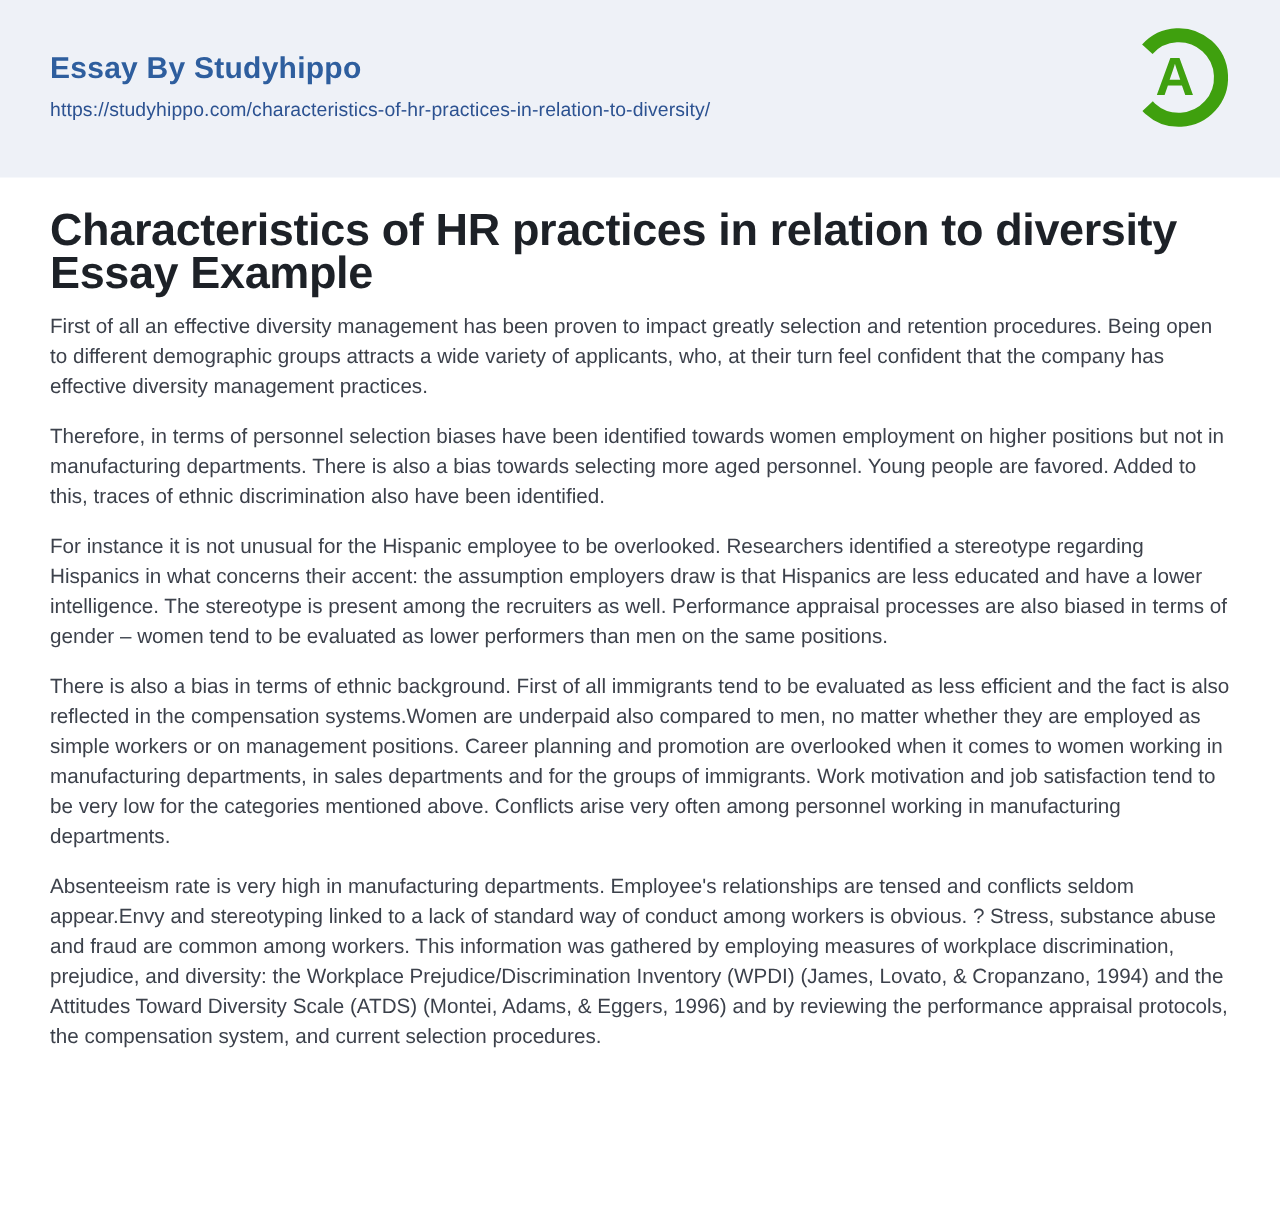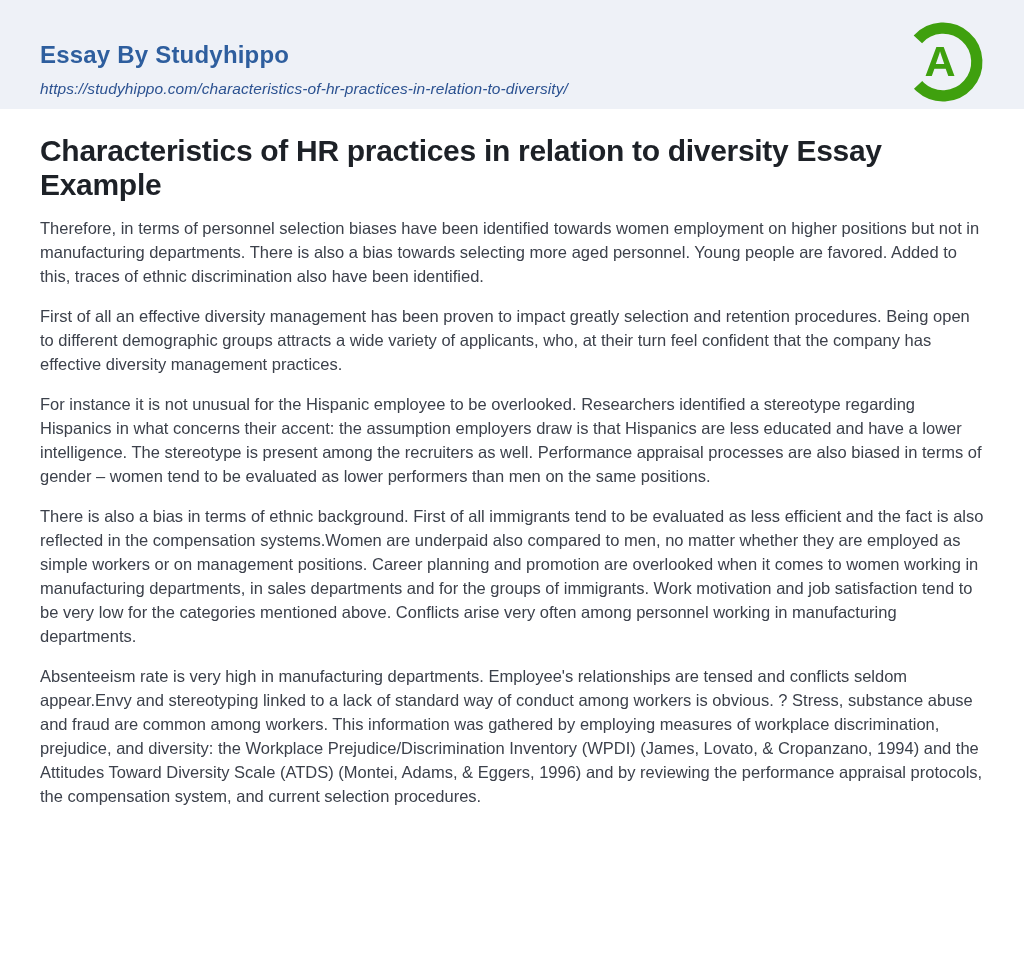--- a/index.html
+++ b/index.html
@@ -11,54 +11,53 @@
     font-family: "Liberation Sans", sans-serif;
   }
   .page {
     width: 1024px;
     height: 965px;
     background: #ffffff;
     overflow: hidden;
   }
   .header {
     position: relative;
-    height: 109px;
+    height: 142px;
     background: #eef1f7;
     padding: 42px 40px 2px 40px;
   }
   .byline {
     margin: 0;
     font-size: 24px;
     font-weight: 700;
     color: #2e5e9e;
     letter-spacing: 0.2px;
     line-height: 1.1;
   }
   .url {
     display: inline-block;
     margin-top: 12px;
     font-size: 15.5px;
     color: #2c5291;
     text-decoration: none;
     letter-spacing: 0.1px;
-    font-style: italic;
   }
   .logo {
     position: absolute;
     top: 21px;
     right: 40px;
     width: 82px;
     height: 82px;
   }
   .article {
     padding: 25px 40px 0 40px;
   }
   .title {
     margin: 0 0 14px 0;
-    font-size: 30px;
+    font-size: 36px;
     line-height: 34px;
     font-weight: 800;
     color: #1d2127;
     letter-spacing: -0.3px;
     max-width: 944px;
   }
   .article-body p {
     margin: 0 0 16px 0;
     font-size: 16.5px;
     line-height: 24px;
@@ -77,21 +76,21 @@
 
     <svg class="logo" viewBox="0 0 80 80" aria-hidden="true">
       <circle cx="40" cy="40" r="33" fill="none" stroke-width="11" stroke-dasharray="158.4 48.9" transform="rotate(-138 40 40)" stroke="#3fa00e"></circle>
       <text x="37" y="54" text-anchor="middle" font-size="42" font-weight="700" font-family="Liberation Sans, sans-serif" fill="#3fa00e">A</text>
     </svg>
   </div>
 
   <div class="article">
     <h2 class="title">Characteristics of HR practices in relation to diversity Essay Example</h2>
     <div class="article-body">
+        <p>First of all an effective diversity management has been proven to impact greatly selection and retention procedures. Being open to different demographic groups attracts a wide variety of applicants, who, at their turn feel confident that the company has effective diversity management practices.</p>
         <p>Therefore, in terms of personnel selection biases have been identified towards women employment on higher positions but not in manufacturing departments. There is also a bias towards selecting more aged personnel. Young people are favored. Added to this, traces of ethnic discrimination also have been identified.</p>
-        <p>First of all an effective diversity management has been proven to impact greatly selection and retention procedures. Being open to different demographic groups attracts a wide variety of applicants, who, at their turn feel confident that the company has effective diversity management practices.</p>
         <p>For instance it is not unusual for the Hispanic employee to be overlooked. Researchers identified a stereotype regarding Hispanics in what concerns their accent: the assumption employers draw is that Hispanics are less educated and have a lower intelligence. The stereotype is present among the recruiters as well. Performance appraisal processes are also biased in terms of gender – women tend to be evaluated as lower performers than men on the same positions.</p>
         <p>There is also a bias in terms of ethnic background. First of all immigrants tend to be evaluated as less efficient and the fact is also reflected in the compensation systems.Women are underpaid also compared to men, no matter whether they are employed as simple workers or on management positions. Career planning and promotion are overlooked when it comes to women working in manufacturing departments, in sales departments and for the groups of immigrants. Work motivation and job satisfaction tend to be very low for the categories mentioned above. Conflicts arise very often among personnel working in manufacturing departments.</p>
         <p>Absenteeism rate is very high in manufacturing departments. Employee's relationships are tensed and conflicts seldom appear.Envy and stereotyping linked to a lack of standard way of conduct among workers is obvious. ? Stress, substance abuse and fraud are common among workers. This information was gathered by employing measures of workplace discrimination, prejudice, and diversity: the Workplace Prejudice/Discrimination Inventory (WPDI) (James, Lovato, &amp; Cropanzano, 1994) and the Attitudes Toward Diversity Scale (ATDS) (Montei, Adams, &amp; Eggers, 1996) and by reviewing the performance appraisal protocols, the compensation system, and current selection procedures.</p>
       </div>
   </div>
 
 </div>
 
 </body></html>

